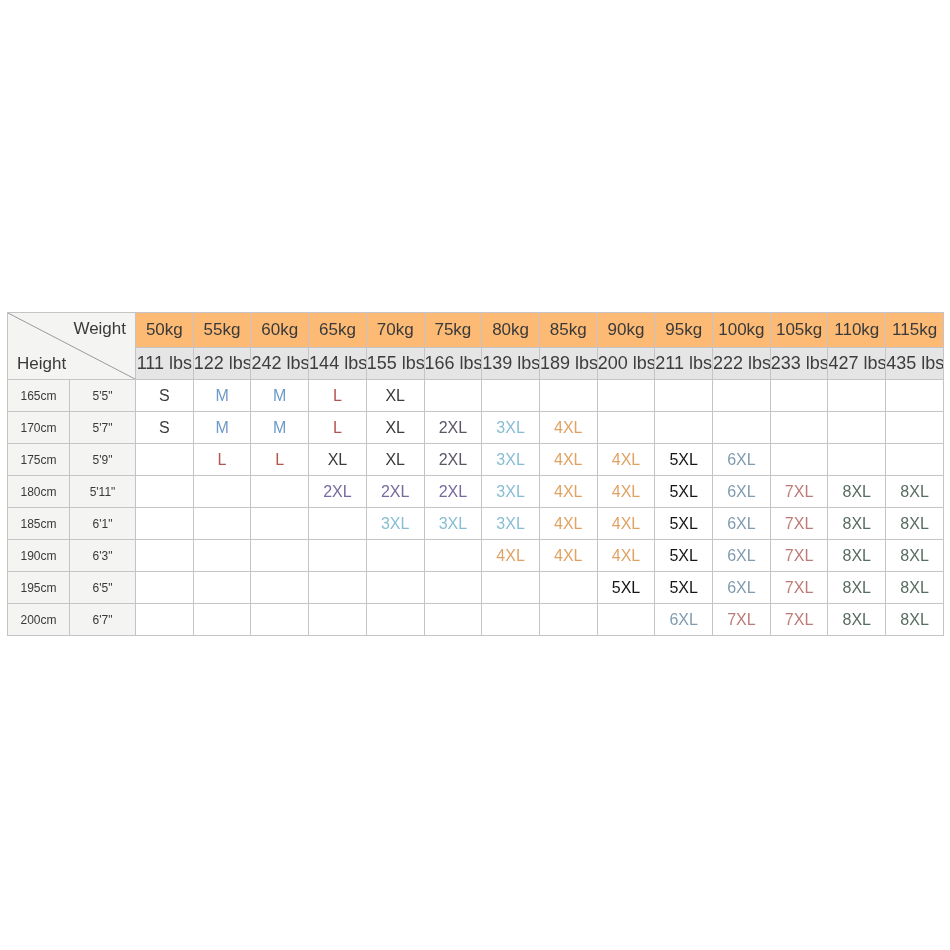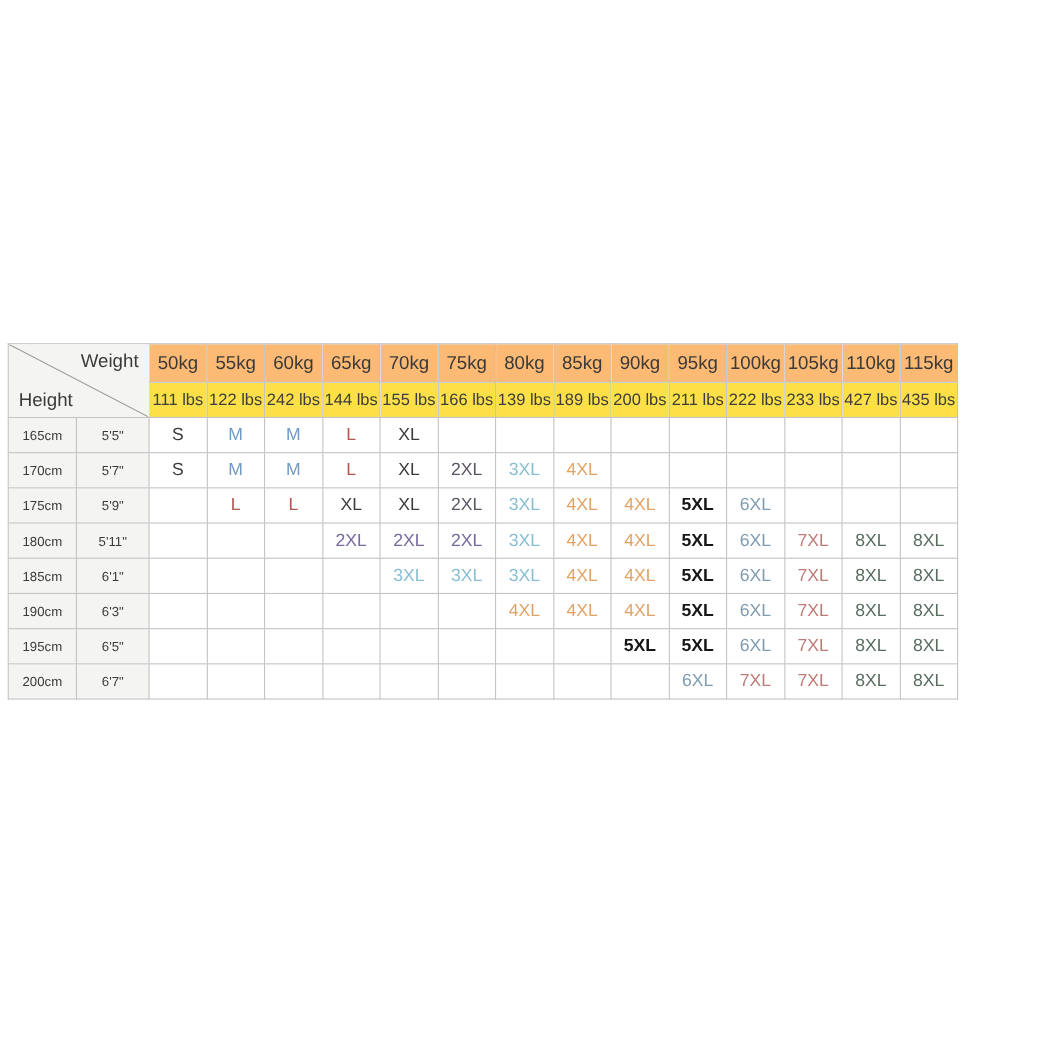--- a/index.html
+++ b/index.html
@@ -1,38 +1,38 @@
 <!DOCTYPE html>
 <html><head>
 <meta charset="utf-8">
 <style>
   html,body{margin:0;padding:0;background:#ffffff;}
   body{width:950px;height:950px;position:relative;font-family:"Liberation Sans",sans-serif;overflow:hidden;}
   .chart-wrap{position:absolute;left:7px;top:312px;width:936px;}
-  table.size-chart{border-collapse:collapse;table-layout:fixed;width:864px;}
+  table.size-chart{border-collapse:collapse;table-layout:fixed;width:937px;}
   table.size-chart th, table.size-chart td{
     border:1px solid #c4c4c4;
     padding:0;
     text-align:center;
     vertical-align:middle;
     overflow:hidden;
     white-space:nowrap;
   }
   thead tr.kg-row{height:35px;}
   thead tr.lbs-row{height:32px;}
   tbody tr{height:32px;}
   th.kg-cell{background:#fdba74;font-weight:400;font-size:17px;color:#3a3a3a;}
-  th.lbs-cell{background:#fde047;font-weight:400;font-size:15px;color:#3d3d3d;}
+  th.lbs-cell{background:#e5e5e5;font-weight:400;font-size:18px;color:#3d3d3d;}
   th.corner{background:#f4f4f2;position:relative;font-weight:400;}
   th.corner svg{position:absolute;left:0;top:0;width:100%;height:100%;display:block;}
   th.corner .w-label{position:absolute;right:9px;top:6px;font-size:17px;color:#3a3a3a;}
   th.corner .h-label{position:absolute;left:9px;bottom:5px;font-size:17px;color:#3a3a3a;}
   td.hdr-cm, td.hdr-ft{background:#f4f4f2;font-size:12px;color:#3a3a3a;}
   td.size-cell{background:#ffffff;font-size:16px;}
-  td.size-cell.c-black{font-weight:700;margin-left:28px;}
+  td.size-cell.c-black{font-weight:400;margin-left:28px;}
 </style>
 </head>
 <body>
 
 <div class="chart-wrap">
   <table class="size-chart">
     <colgroup>
       <col style="width:62px">
         <col style="width:66px">
     <col>

